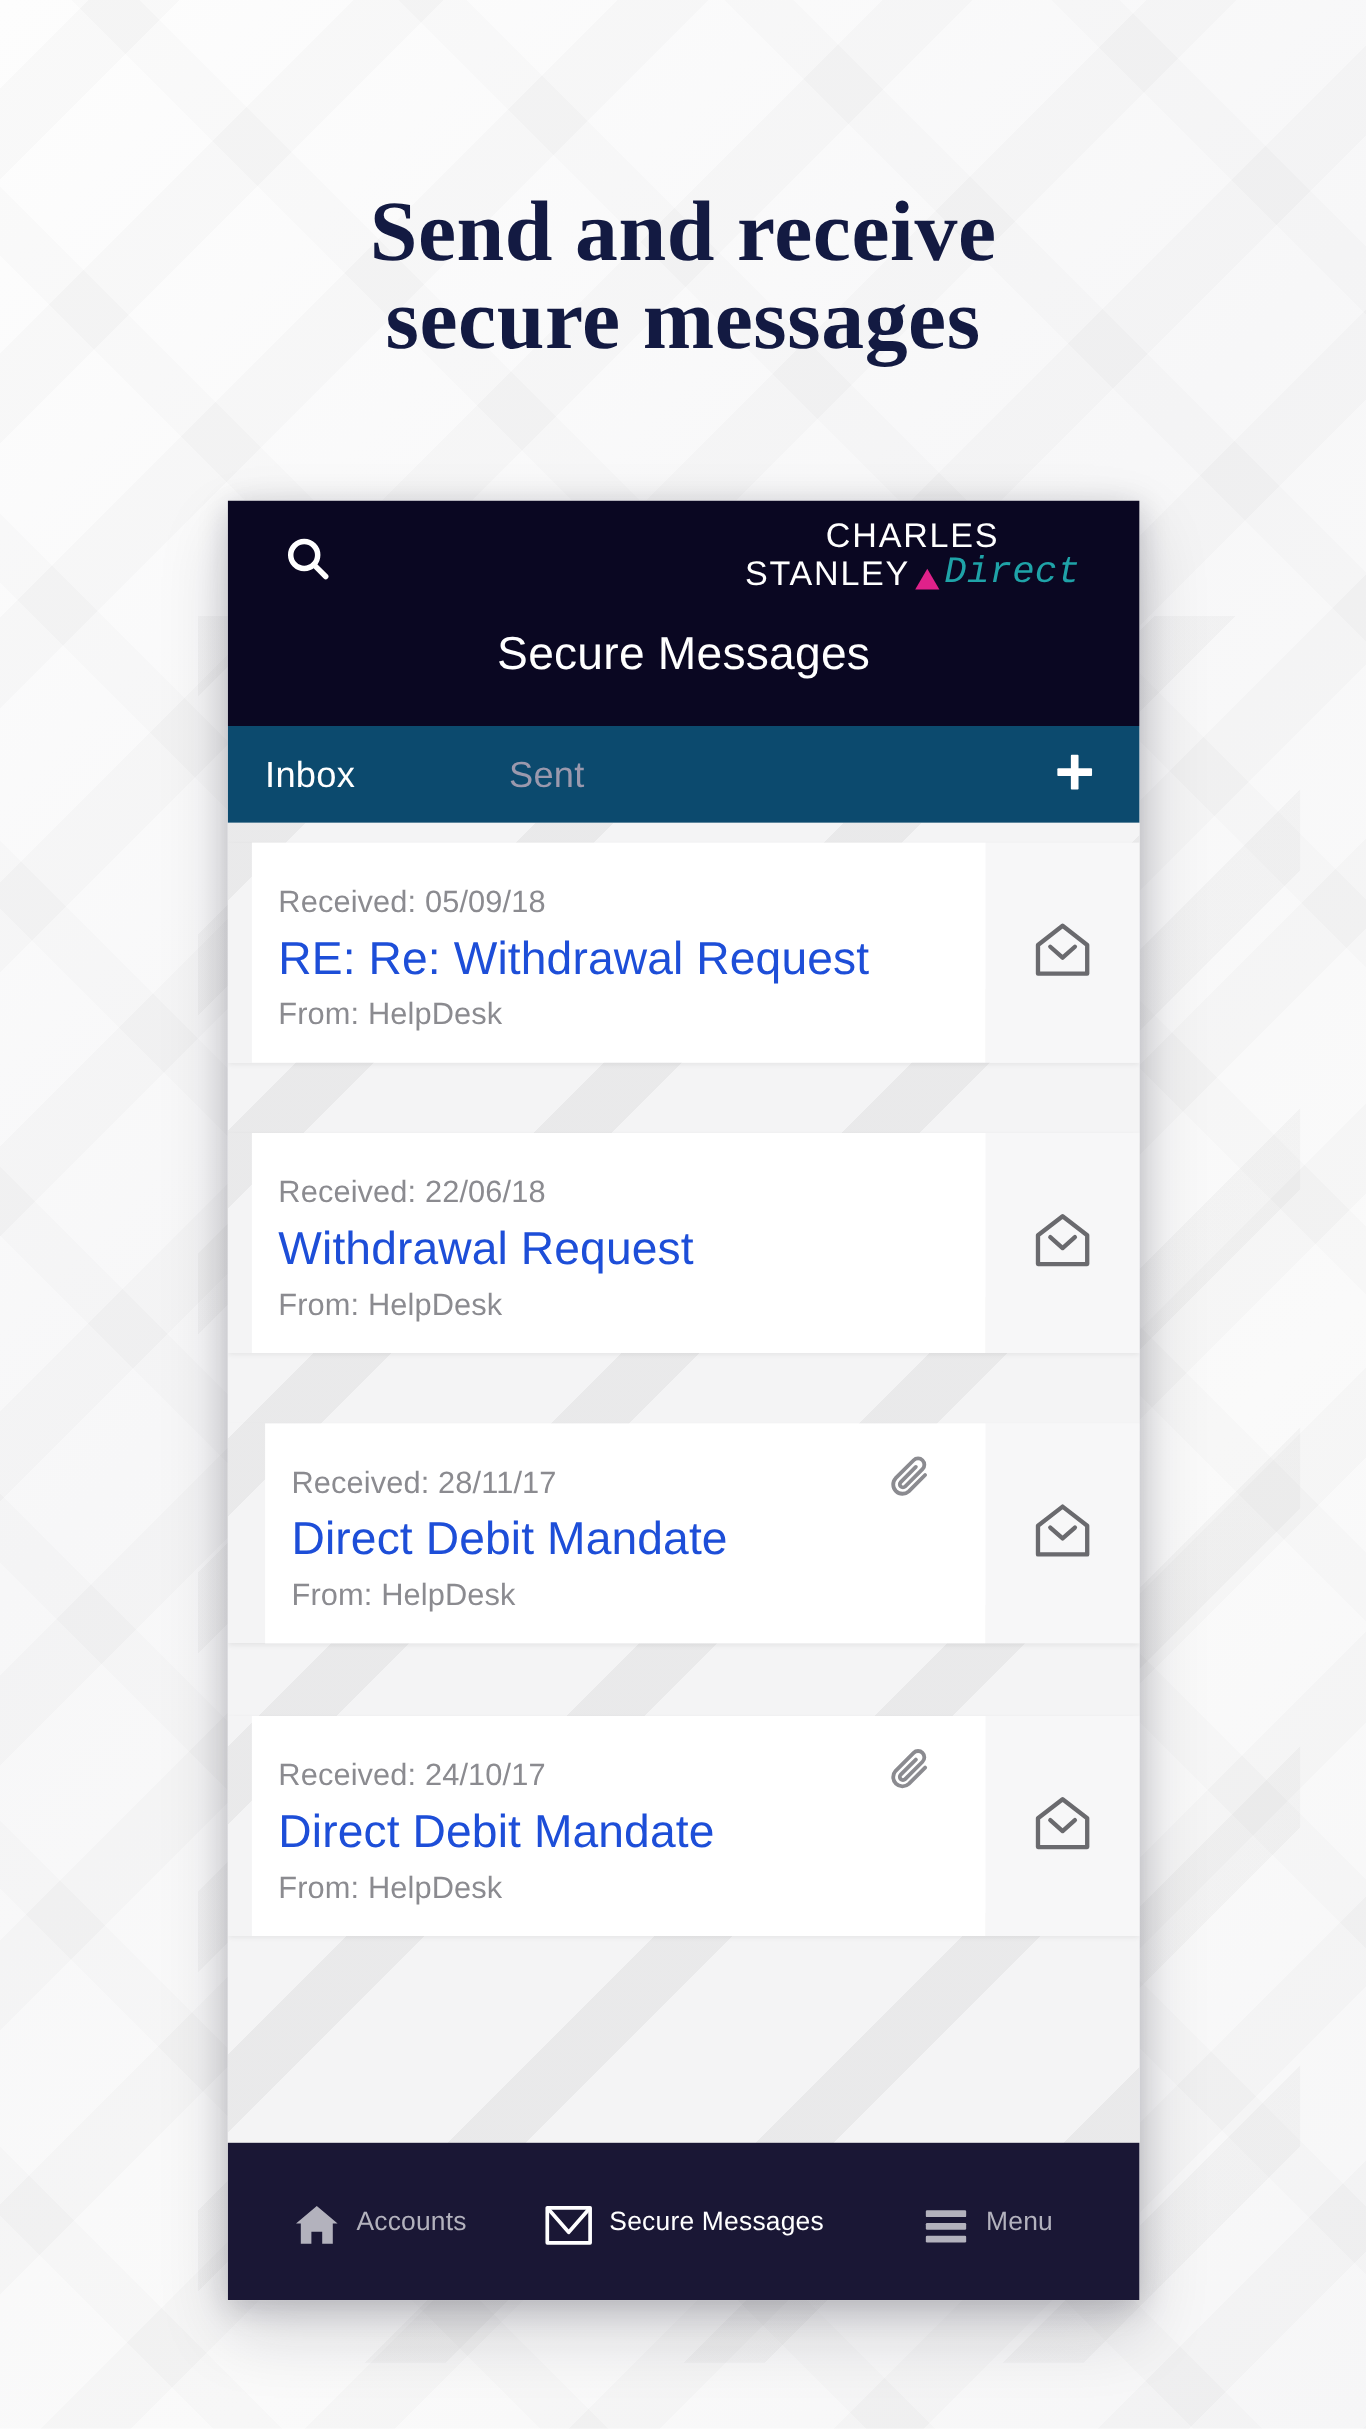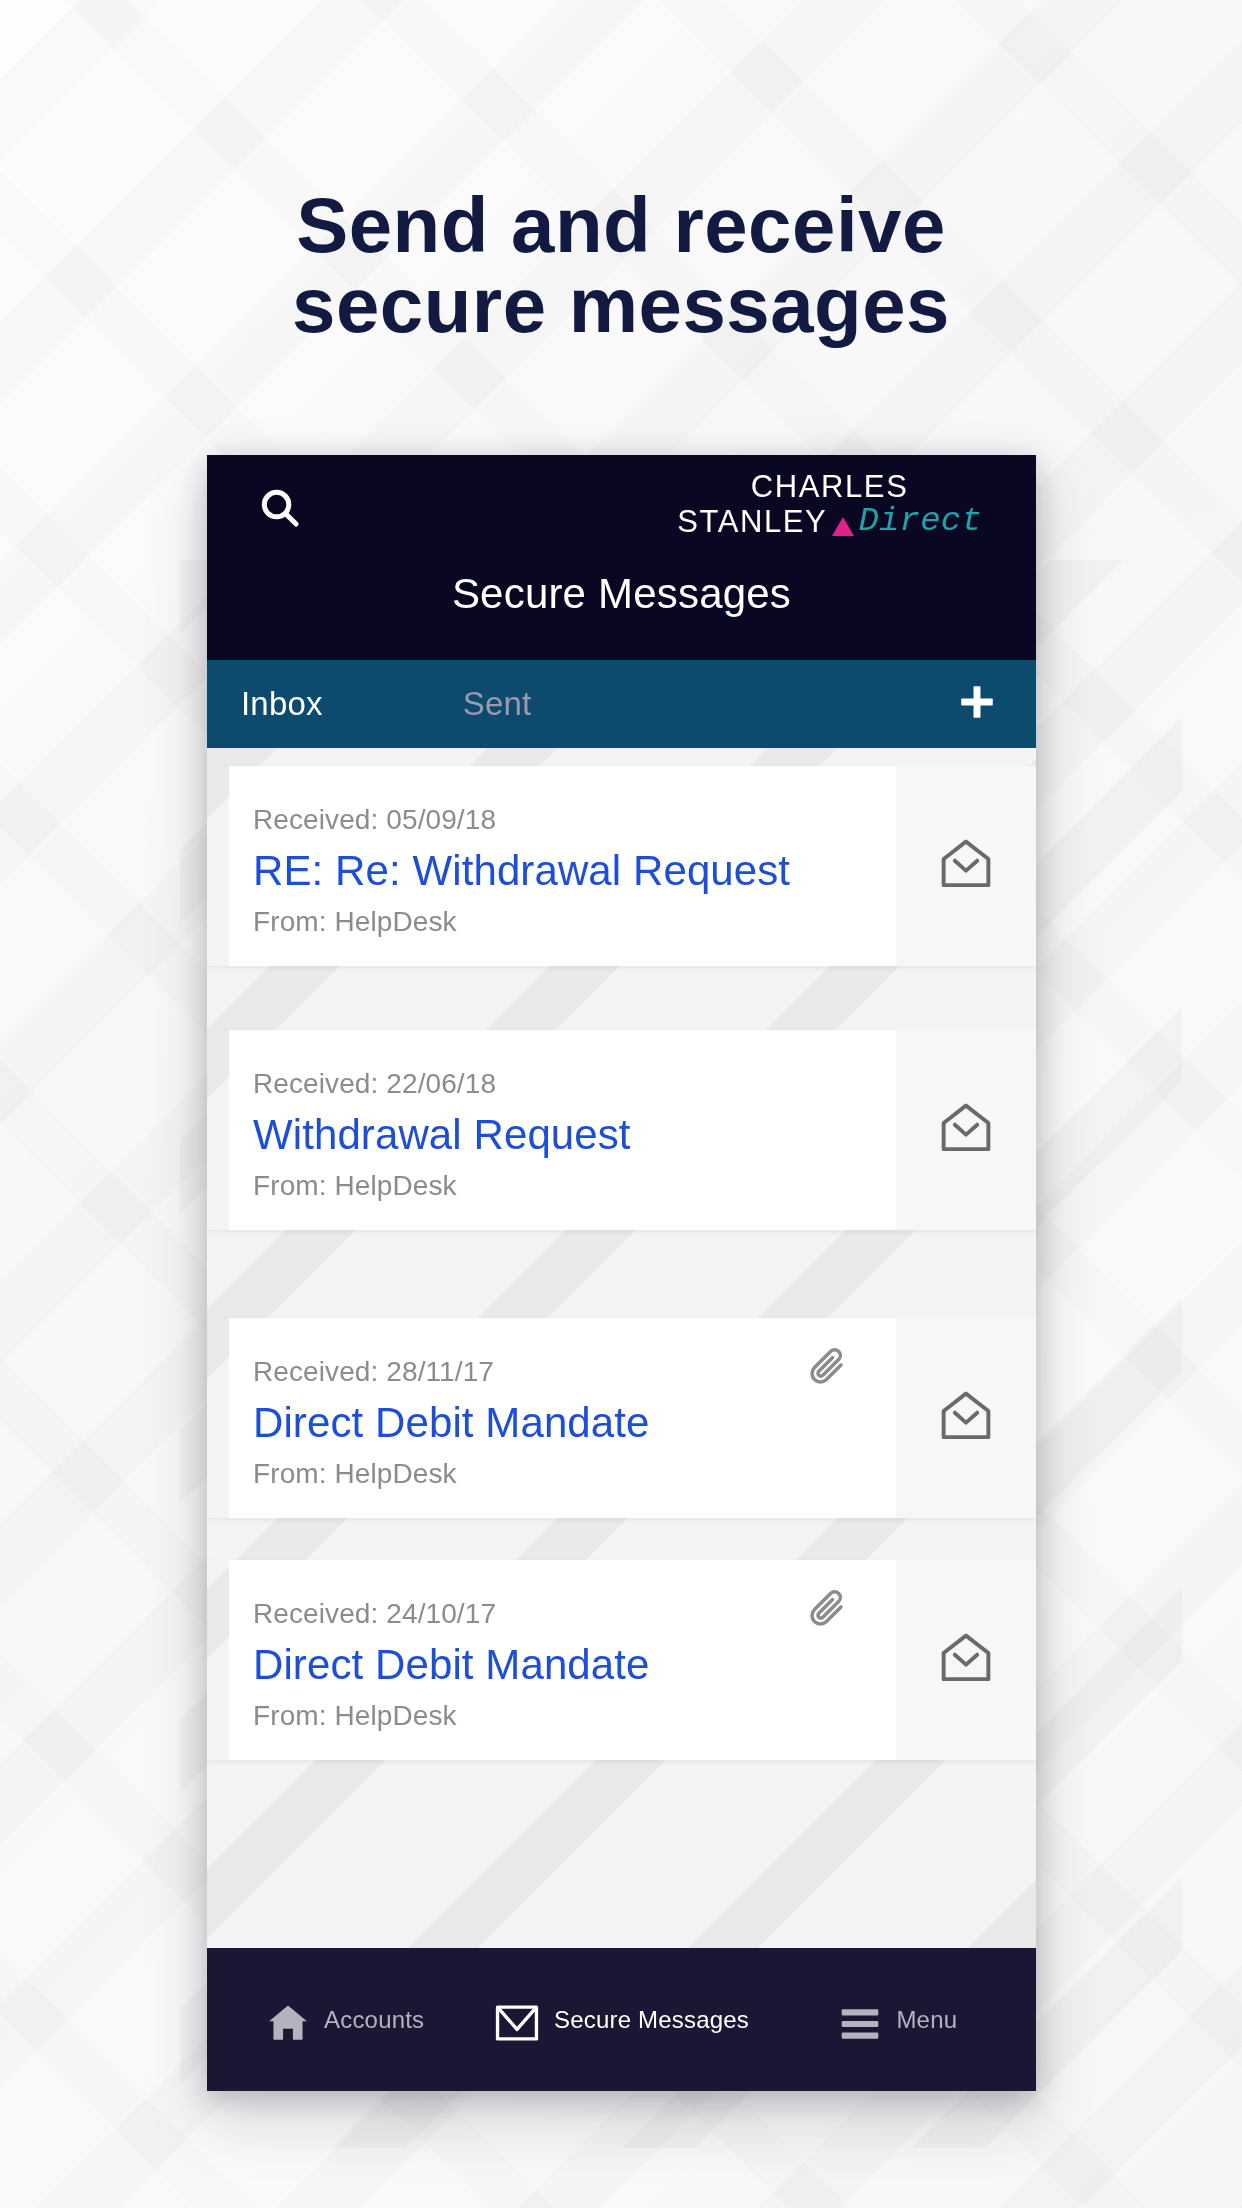--- a/index.html
+++ b/index.html
@@ -49,23 +49,23 @@
         rgba(0,0,0,0.030) 52px,
         rgba(0,0,0,0.000) 52px,
         rgba(0,0,0,0.000) 205px);
     opacity: 0.85;
   }
 
   
   .headline {
     position: absolute;
     left: 0; right: 0;
-    top: 134px;
+    top: 118px;
     text-align: center;
-    font-family: Liberation Sans, sans-serif;
+    font-family: Liberation Serif, serif;
     color: #131a42;
     font-size: 78px;
     line-height: 1.02;
     letter-spacing: 0.5px;
     z-index: 5;
   }
   .headline .hl-line { display: block; }
 
   
   #phone {
@@ -342,21 +342,21 @@
       <div class="card-side">
         <span>
           <svg class="env-icon" viewBox="0 0 28 26" fill="none" stroke="#6a6a6e" stroke-width="1.9" stroke-linecap="round" stroke-linejoin="round">
             <path d="M3.2 10.6 L14 2.2 L24.8 10.6 L24.8 23.2 L3.2 23.2 Z"></path>
             <path d="M8.6 11.4 L14 16.2 L19.4 11.4"></path>
           </svg>
         </span>
       </div>
     </div>
 
-    <div class="msg-card" style="top:570px;">
+    <div class="msg-card" style="top:546px;padding-left:12px;">
       <div class="card-main">
         <div class="m-received">Received: 28/11/17</div>
         <div class="m-subject">Direct Debit Mandate</div>
         <div class="m-from">From: HelpDesk</div>
         <span class="clip-icon">
           <svg width="44" height="44" viewBox="0 0 24 24" fill="none" stroke="#8b8b90" stroke-width="1.9" stroke-linecap="round" stroke-linejoin="round">
             <path d="M19.1 11.4 L11.0 19.5 a4.6 4.6 0 0 1-6.5-6.5 L13.4 4.1 a3.1 3.1 0 0 1 4.4 4.4 L9.2 17.1 a1.55 1.55 0 0 1-2.2-2.2 L14.5 7.4"></path>
           </svg>
         </span>
       </div>

